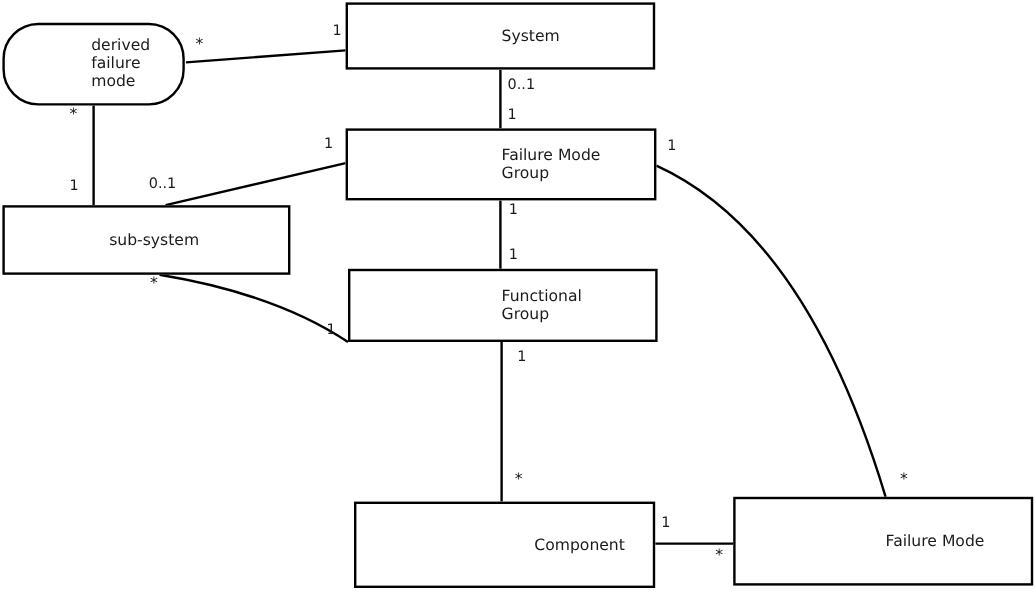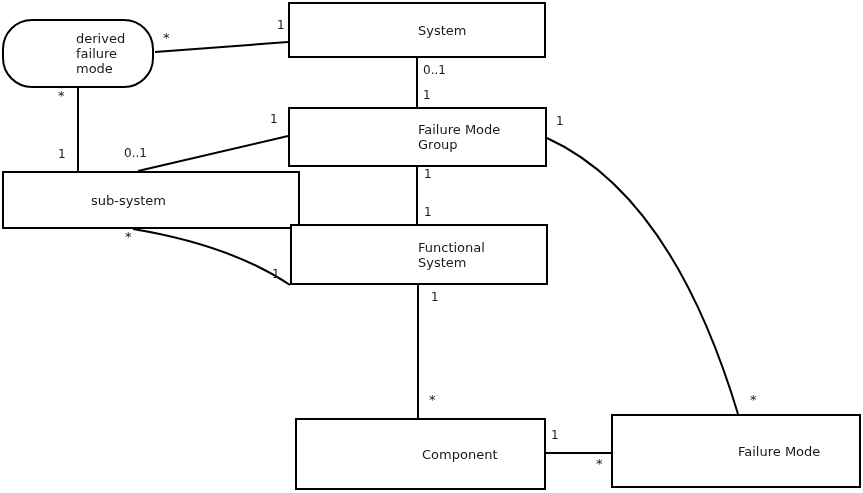--- a/index.html
+++ b/index.html
@@ -77,28 +77,28 @@
 failure
 mode</span>
       </div>
       <div class="uml-box" style="left: 288px; top: 2px; width: 258px; height: 56px; border-color: rgb(0, 0, 0); background: rgb(255, 255, 255);">
         <span class="box-label" style="margin-left: 128px; color: rgb(26, 26, 26);">System</span>
       </div>
       <div class="uml-box" style="left: 288px; top: 107px; width: 259px; height: 60px; border-color: rgb(0, 0, 0); background: rgb(255, 255, 255);">
         <span class="box-label" style="margin-left: 128px; color: rgb(26, 26, 26);">Failure Mode
 Group</span>
       </div>
-      <div class="uml-box" style="left: 2px; top: 171px; width: 298px; height: 58px; border-color: rgb(0, 0, 0); background: rgb(255, 255, 255);">
+      <div class="uml-box" style="left: 2px; top: 171px; width: 240px; height: 58px; border-color: rgb(0, 0, 0); background: rgb(255, 255, 255);">
         <span class="box-label" style="margin-left: 87px; color: rgb(26, 26, 26);">sub-system</span>
       </div>
       <div class="uml-box" style="left: 290px; top: 224px; width: 258px; height: 61px; border-color: rgb(0, 0, 0); background: rgb(255, 255, 255);">
         <span class="box-label" style="margin-left: 126px; color: rgb(26, 26, 26);">Functional
-System</span>
+Group</span>
       </div>
-      <div class="uml-box" style="left: 295px; top: 418px; width: 251px; height: 72px; border-color: rgb(0, 0, 0); background: rgb(255, 255, 255);">
+      <div class="uml-box" style="left: 295px; top: 418px; width: 251px; height: 72px; border-color: rgb(0, 0, 0); background: rgb(255, 255, 255); justify-content: center;">
         <span class="box-label" style="margin-left: 125px; color: rgb(26, 26, 26);">Component</span>
       </div>
       <div class="uml-box" style="left: 611px; top: 414px; width: 250px; height: 74px; border-color: rgb(0, 0, 0); background: rgb(255, 255, 255);">
         <span class="box-label" style="margin-left: 125px; color: rgb(26, 26, 26);">Failure Mode</span>
       </div>
     </div>
   <div id="labels-layer">
       <div class="mult-label star" style="left: 163px; top: 32px; color: rgb(26, 26, 26);">*</div>
       <div class="mult-label" style="left: 277px; top: 19px; color: rgb(26, 26, 26);">1</div>
       <div class="mult-label" style="left: 423px; top: 64px; color: rgb(26, 26, 26);">0..1</div>

